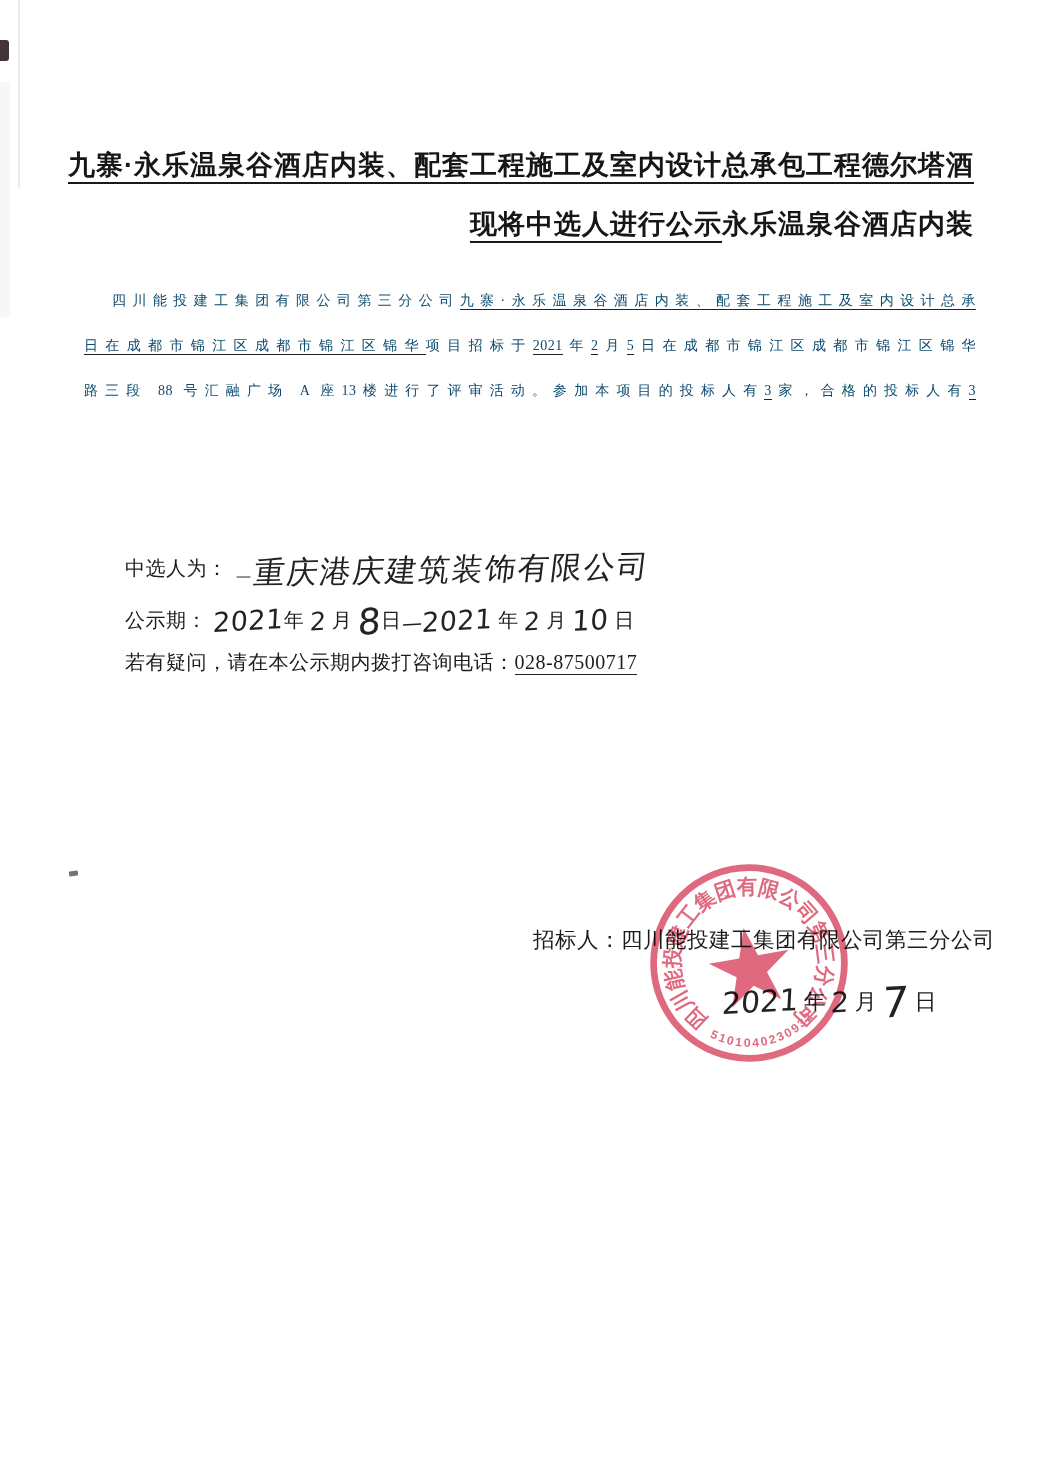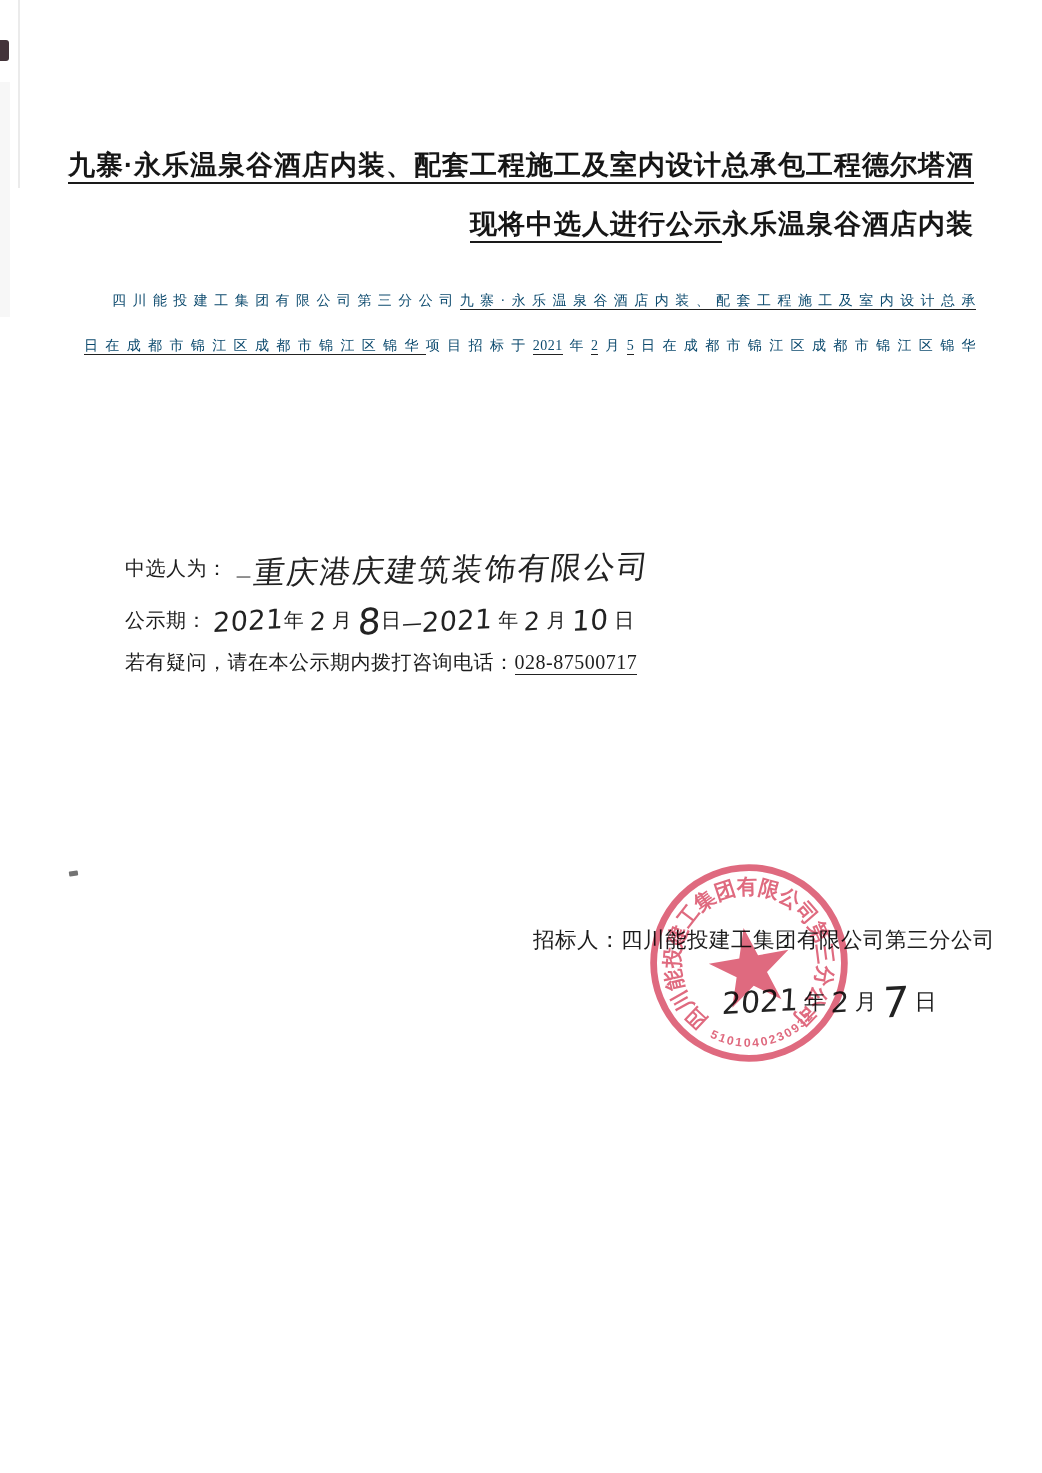--- a/index.html
+++ b/index.html
@@ -83,20 +83,21 @@
   <div class="speck"></div>
 
   <h1 class="title">
     <div class="t-line"><span class="tu">九寨·永乐温泉谷酒店内装、配套工程施工及室内设计总承包工程德尔塔酒</span></div>
     <div class="t-line"><span class="tu">现将中选人进行公示</span><span>永乐温泉谷酒店内装</span></div>
   </h1>
 
   <div class="para">
     <div class="p-line indent jst"><span>四川能投建工集团有限公司第三分公司</span><span class="u">九寨·永乐温泉谷酒店内装、配套工程施工及室内设计总承</span></div>
     <div class="p-line jst"><span class="u">日在成都市锦江区成都市锦江区锦华</span><span>项目招标于</span><span class="u">2021</span><span>年</span><span class="u">2</span><span>月</span><span class="u">5</span><span>日在成都市锦江区成都市锦江区锦华</span></div>
+    <div class="p-line jst"><span>路三段 88 号汇融广场 A 座13楼进行了评审活动。参加本项目的投标人有</span><span class="u">3</span><span>家，合格的投标人有</span><span class="u">3</span></div>
   </div>
 
   <div class="sel sel-winner">
     <span class="lbl">中选人为：</span><span><span>＿</span><span class="hw hw-name">重庆港庆建筑装饰有限公司</span></span>
   </div>
 
   <div class="sel sel-period">
     <span class="lbl">公示期：</span><span><span class="hw n-yr">2021</span><span>年 </span><span class="hw n-mo">2</span><span> 月 </span><span class="hw n-d8">8</span><span>日</span><span class="hw">—</span><span class="hw n-yr">2021</span><span> 年 </span><span class="hw n-mo">2</span><span> 月 </span><span class="hw n-d10">10</span><span> 日</span></span>
   </div>
 

